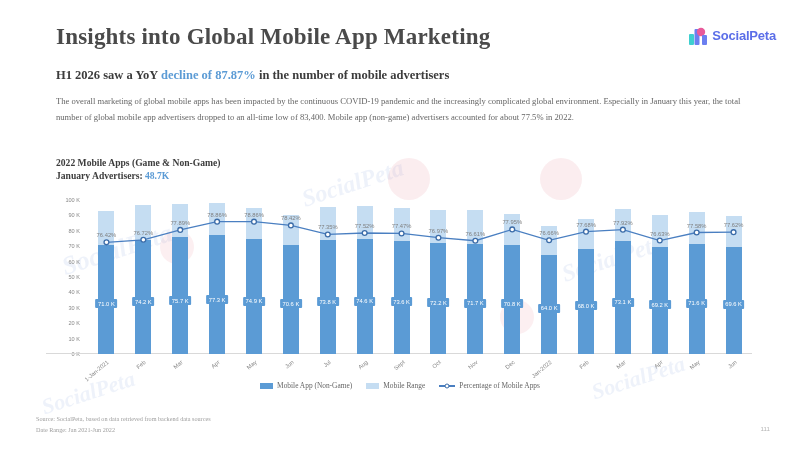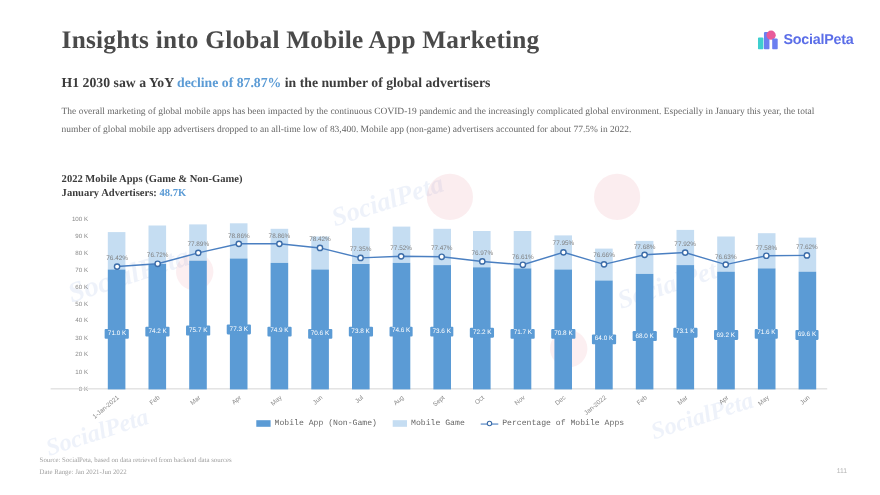--- a/index.html
+++ b/index.html
@@ -76,21 +76,21 @@
     font-size: 5.8px; color: #7f7f7f; white-space: nowrap;
     font-family: "Liberation Sans", sans-serif;
   }
   .lineLayer { position: absolute; left: 0; top: 0; width: 100%; height: 100%; overflow: visible; }
 
   .legend {
     position: absolute; left: 0; right: 0; top: 381px;
     display: flex; justify-content: center; align-items: center; gap: 14px;
   }
   .lg { display: flex; align-items: center; gap: 4px; font-size: 7.4px; color: #666;
-        font-family: Liberation Mono, monospace; justify-content: center; }
+        font-family: Liberation Serif, serif; justify-content: center; }
   .lg-sw { width: 13px; height: 6px; }
   .lg-line { width: 16px; height: 6px; position: relative; }
   .lg-line i { position: absolute; left: 0; right: 0; top: 2.5px; height: 1.6px; background: #4a7fc1; }
   .lg-line b { position: absolute; left: 50%; top: 50%; transform: translate(-50%,-50%);
                width: 5px; height: 5px; border-radius: 50%; background: #fff; border: 1.4px solid #3b6ca8; }
 
   .footer { position: absolute; left: 36px; bottom: 14px; font-family: "Liberation Serif", serif;
             font-size: 6.2px; color: #a0a0a0; line-height: 1.75; }
   .pageno { position: absolute; right: 30px; bottom: 18px; font-size: 6.2px; color: #b5b5b5;
             font-family: "Liberation Sans", sans-serif; }
@@ -118,21 +118,21 @@
         <rect x="0" y="8" width="5" height="11" rx="1" fill="#3ecfcf"></rect>
         <rect x="5.5" y="3" width="5" height="16" rx="1" fill="#6b7ff0"></rect>
         <circle cx="12" cy="6" r="4.2" fill="#e85a9a"></circle>
         <rect x="13" y="9" width="5" height="10" rx="1" fill="#6b7ff0"></rect>
       </svg>
     </span>
     <span class="logo-text">SocialPeta</span>
   </div>
 
   <div class="subtitle">
-    <span>H1 2030 saw a YoY </span><span class="hl">decline of 87.87%</span><span> in the number of global advertisers</span>
+    <span>H1 2026 saw a YoY </span><span class="hl">decline of 87.87%</span><span> in the number of mobile advertisers</span>
   </div>
 
   <div class="body-text">The overall marketing of global mobile apps has been impacted by the continuous COVID-19 pandemic and the increasingly complicated global environment. Especially in January this year, the total number of global mobile app advertisers dropped to an all-time low of 83,400. Mobile app (non-game) advertisers accounted for about 77.5% in 2022.</div>
 
   <div class="chart-title">
     <div>2022 Mobile Apps (Game &amp; Non-Game)</div>
     <div><span>January Advertisers: </span><span class="hl">48.7K</span></div>
   </div>
 
   <div class="chart">
@@ -339,21 +339,21 @@
       </div>
   </div>
 
   <div class="legend" id="legend">
       <div class="lg">
         <span class="lg-sw" style="background: rgb(91, 155, 213);"></span>
         <span>Mobile App (Non-Game)</span>
       </div>
       <div class="lg">
         <span class="lg-sw" style="background: rgb(197, 221, 242);"></span>
-        <span>Mobile Game</span>
+        <span>Mobile Range</span>
       </div>
       <div class="lg">
         <span class="lg-line">
           <i></i>
           <b></b>
         </span>
         <span>Percentage of Mobile Apps</span>
       </div>
     </div>
 

